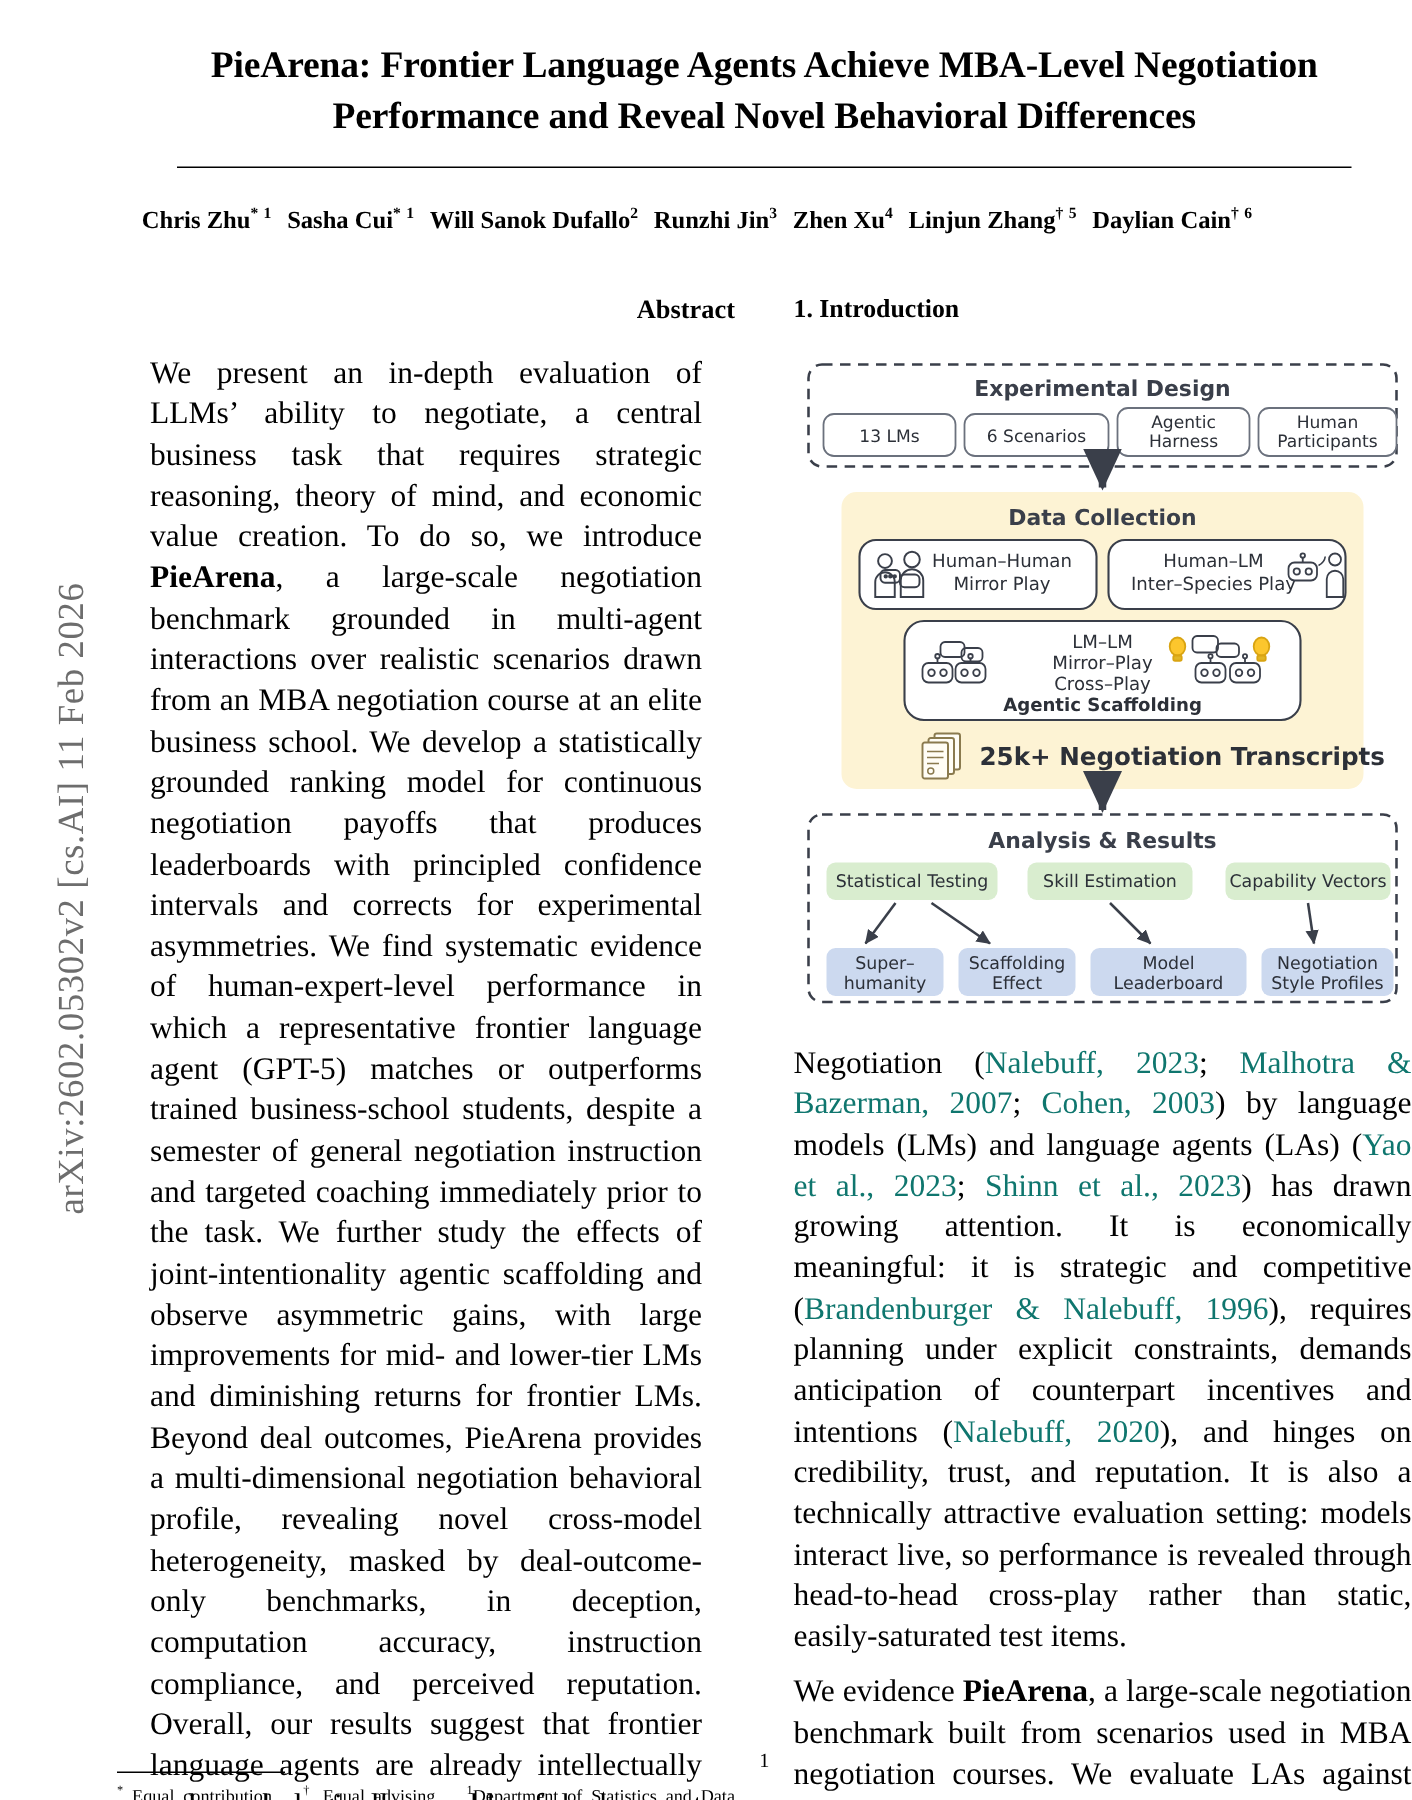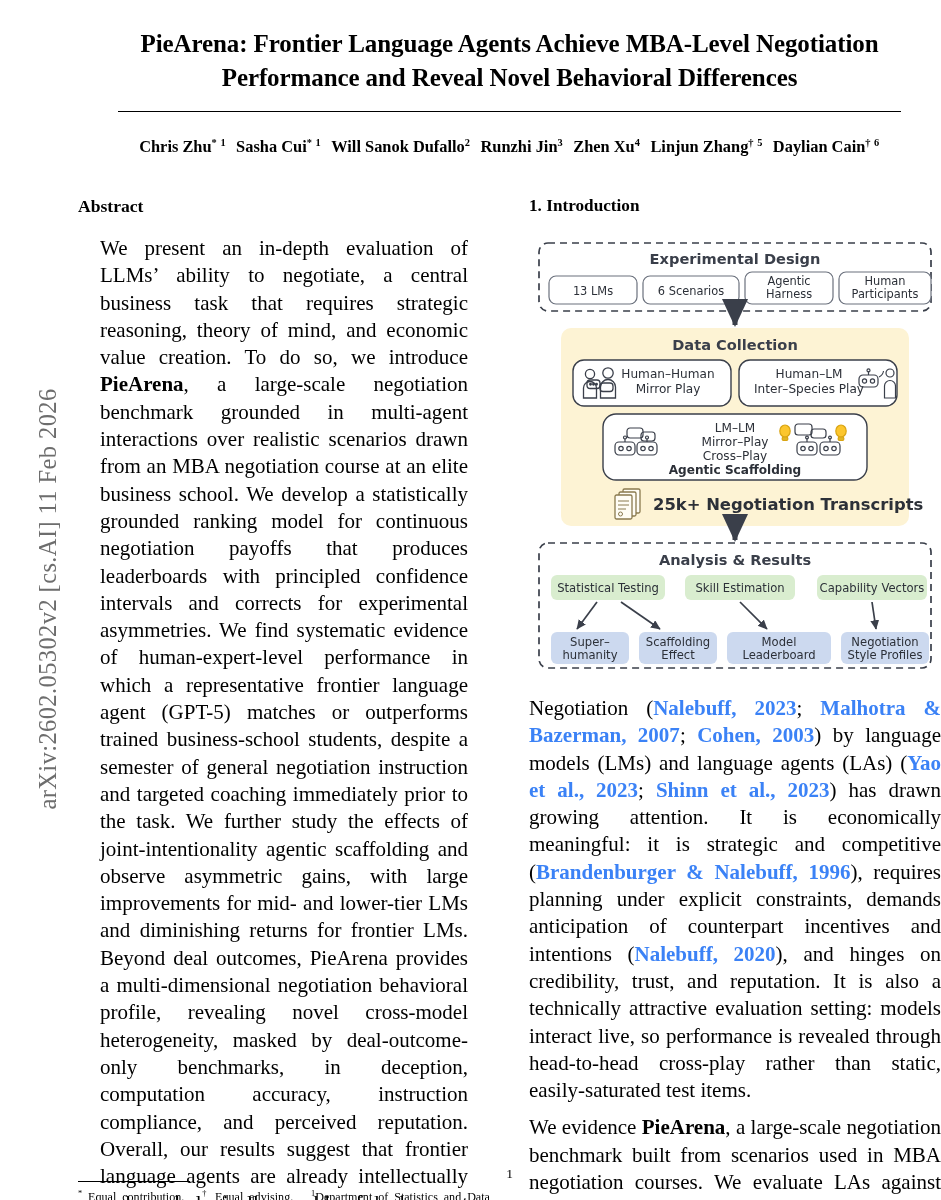--- a/index.html
+++ b/index.html
@@ -48,21 +48,21 @@
   #title-rule {
     width: 783px;
     margin: 17px auto 0;
     border-top: 1.6px solid #000;
   }
 
   
   #authors {
     margin: 25px auto 0;
     width: 840px;
-    text-align: center;
+    text-align: left;
     font-weight: bold;
     font-size: 16.4px;
     white-space: nowrap;
   }
   #authors .au { margin: 0 5px; }
   #authors sup { font-size: 10.4px; font-weight: bold; vertical-align: super; letter-spacing:.5px;}
 
   
   #cols {
     position: absolute;
@@ -71,32 +71,32 @@
     display: flex;
     gap: 39px;
   }
   .col { width: 412px; }
 
   h2.sec {
     font-size: 17.2px;
     font-weight: bold;
     margin: 0 0 16px 0;
   }
-  h2.abs-head { text-align: left; font-size: 17.6px; margin-bottom: 18px;}
+  h2.abs-head { text-align: right; font-size: 17.6px; margin-bottom: 18px;}
 
   .abs-body { width: 368px; margin-left: 22px; }
   p.body {
     margin: 0 0 10px 0;
     font-size: 21px;
     line-height: 1.30;
     text-align: justify;
     text-justify: inter-word;
     hyphens: manual;
   }
-  .cite { color: #3b82f6; font-weight: bold; }
+  .cite { color: #0f766e; }
   b { font-weight: bold; }
 
   
   #footnote {
     position: absolute;
     left: 0; top: 985px;
     width: 412px;
   }
   #fn-rule { width: 112px; border-top: 1px solid #000; margin-bottom: 7px; }
   #fn-text {

